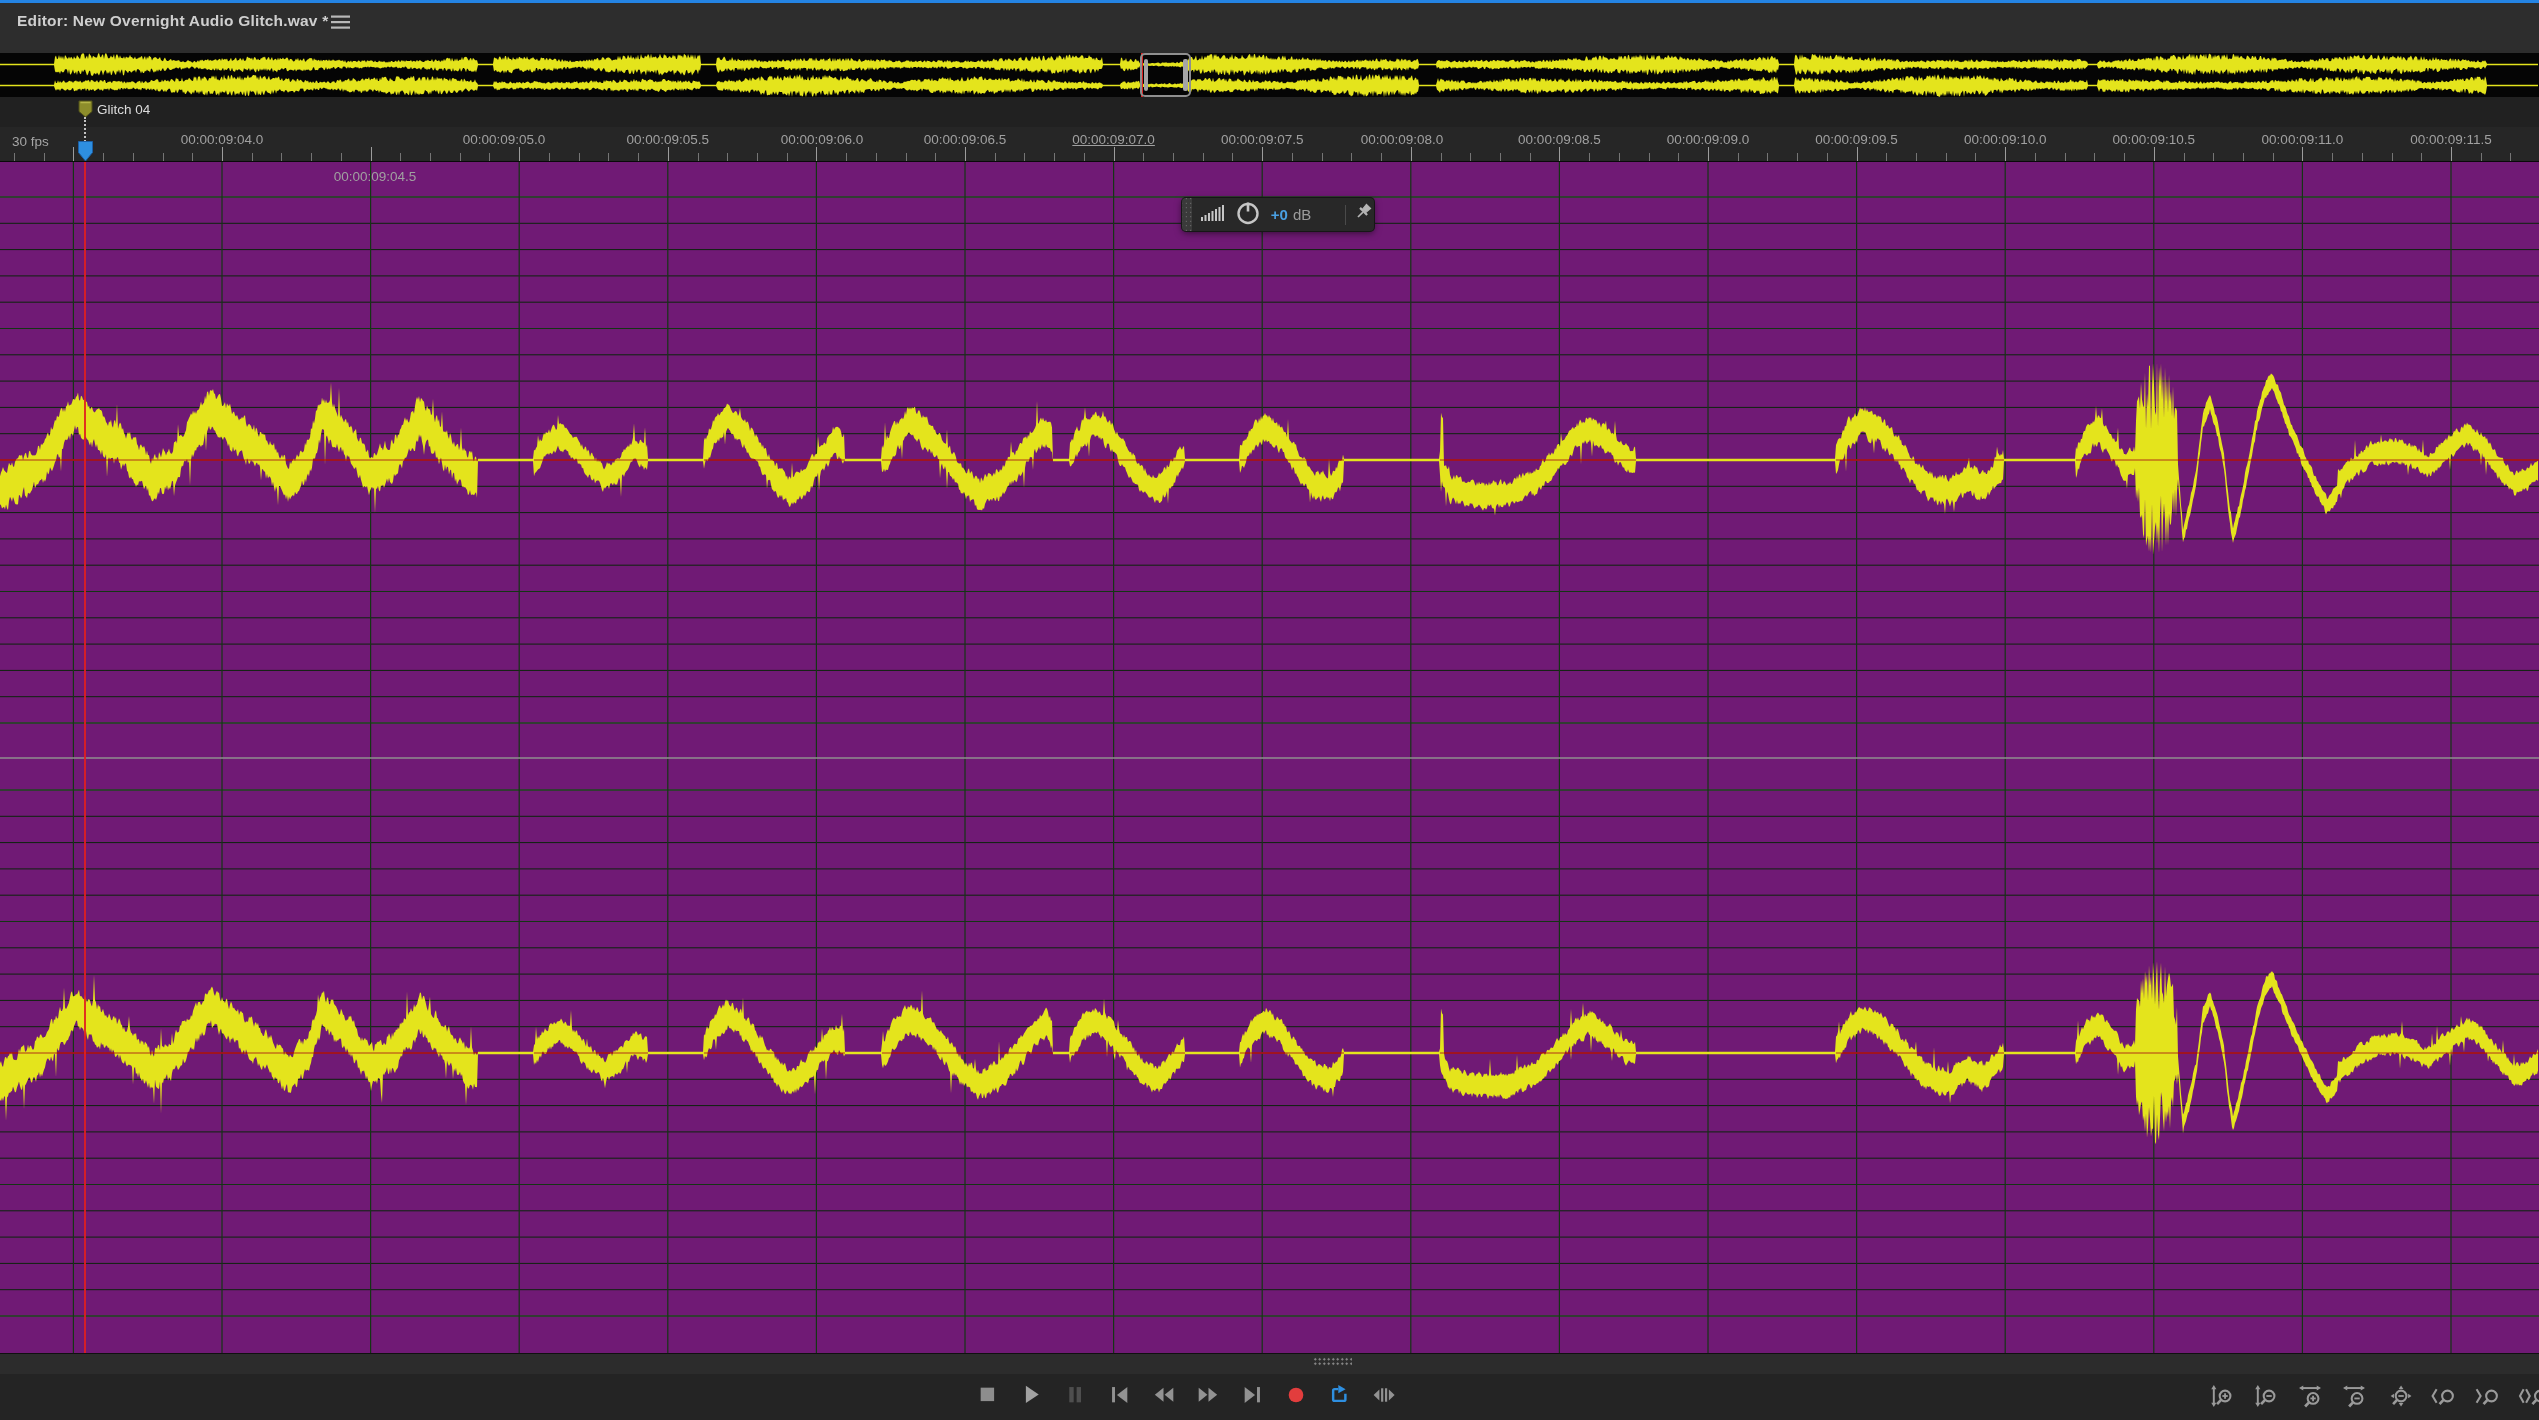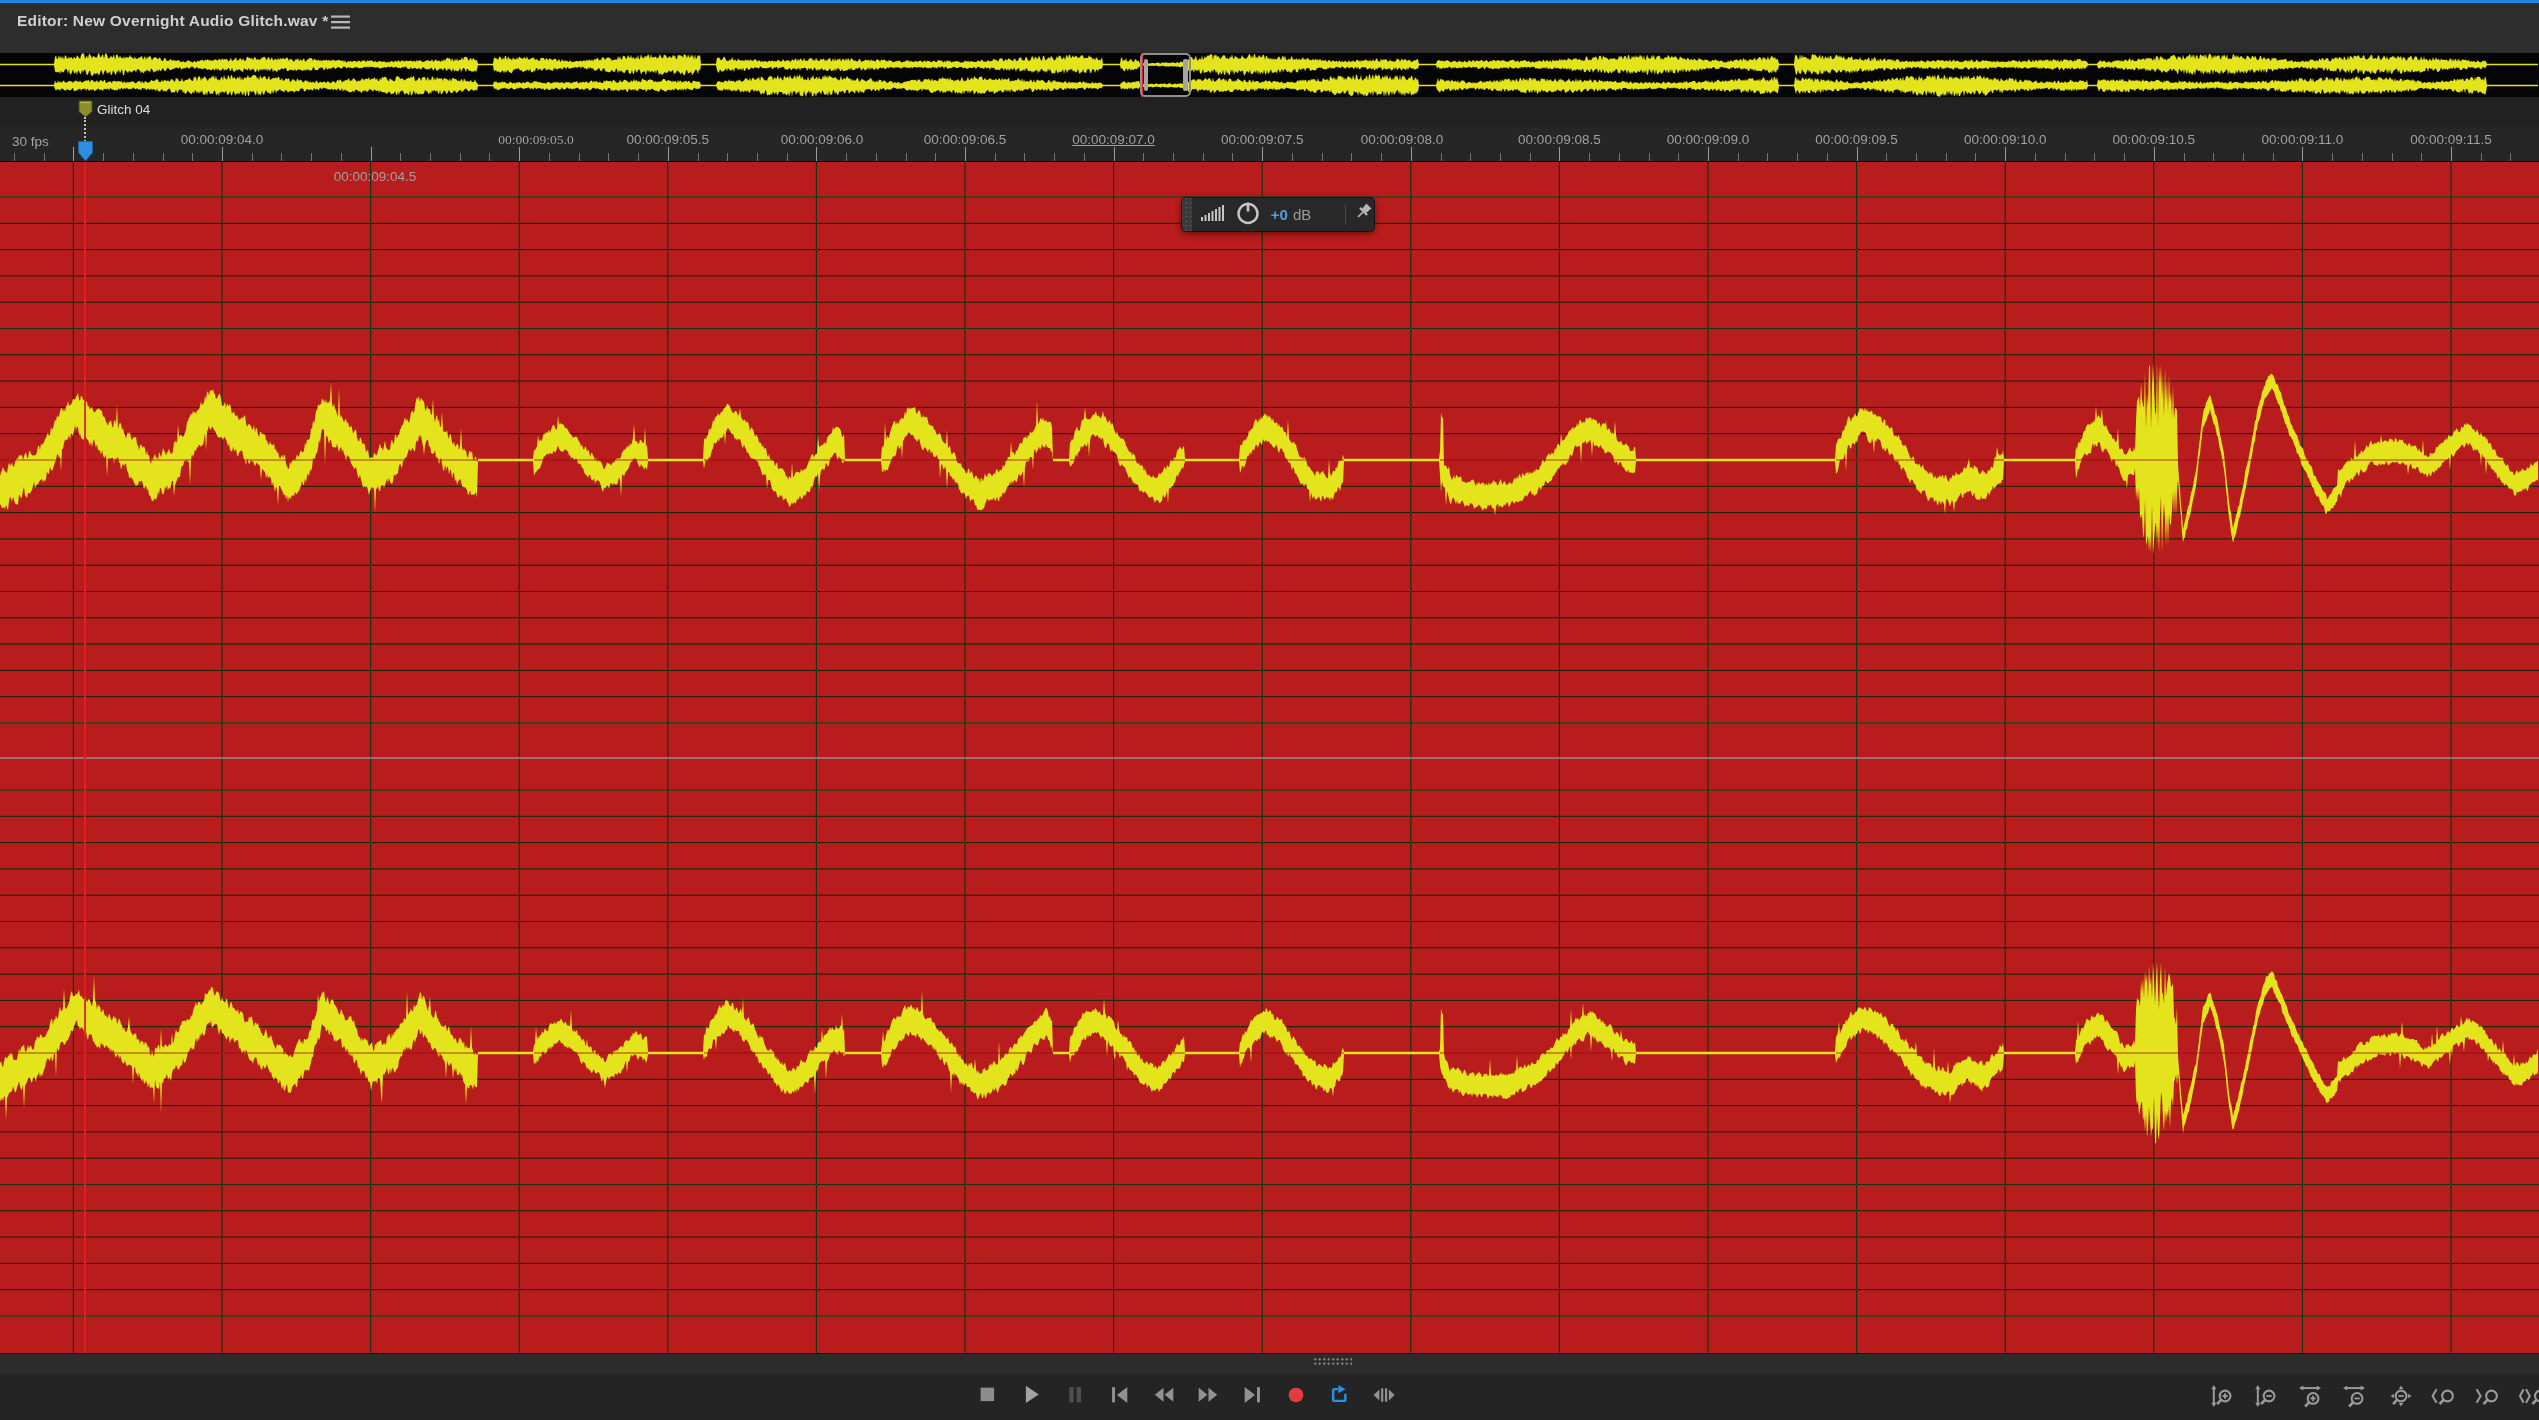--- a/index.html
+++ b/index.html
@@ -1,17 +1,17 @@
 <!DOCTYPE html>
 <html><head>
 <meta charset="utf-8">
 <style>
   html,body{margin:0;padding:0;background:#000;}
   body{width:2539px;height:1420px;overflow:hidden;font-family:"Liberation Sans",sans-serif;-webkit-font-smoothing:antialiased;}
-  #root{position:relative;width:2539px;height:1420px;background:#b91c1c;}
+  #root{position:relative;width:2539px;height:1420px;background:#701a75;}
   .topline{position:absolute;left:0;top:0;width:100%;height:3px;background:#2484e4;z-index:30;}
   .titlebar{position:absolute;left:0;top:3px;width:100%;height:50px;background:#2d2d2d;z-index:5;}
   .titlebar .title{position:absolute;left:17px;top:9px;font-size:15.5px;font-weight:bold;color:#cfcfcf;letter-spacing:.2px;}
   .menu-icon{position:absolute;left:330px;top:10px;width:22px;height:18px;cursor:pointer;}
   .ovwwrap{position:absolute;left:0;top:53px;width:2539px;height:44px;background:#050505;z-index:6;}
   .markerrow{position:absolute;left:0;top:97px;width:2539px;height:30px;background:#212121;z-index:6;}
   .marker-label{position:absolute;left:97px;top:5px;font-size:13.5px;color:#dcdcdc;}
   .ruler{position:absolute;left:0;top:127px;width:2539px;height:34px;background:#262626;border-bottom:1px solid #090909;z-index:8;}
   .fps{position:absolute;left:12px;top:7px;font-size:13.5px;color:#a5a5a5;}
   .rlabel{position:absolute;top:5px;font-size:13.5px;color:#a0a0a0;transform:translateX(-50%);white-space:nowrap;}
@@ -159,21 +159,21 @@
       <div class="tick major" style="left: 2302.4px; top: 20px; height: 14px;"></div>
       <div class="tick" style="left: 2332.12px; top: 26px; height: 8px;"></div>
       <div class="tick" style="left: 2361.84px; top: 26px; height: 8px;"></div>
       <div class="tick" style="left: 2391.56px; top: 26px; height: 8px;"></div>
       <div class="tick" style="left: 2421.28px; top: 26px; height: 8px;"></div>
       <div class="tick major" style="left: 2451px; top: 20px; height: 14px;"></div>
       <div class="tick" style="left: 2480.72px; top: 26px; height: 8px;"></div>
       <div class="tick" style="left: 2510.44px; top: 26px; height: 8px;"></div>
       <div class="rlabel" style="left: 222px;">00:00:09:04.0</div>
       <div class="rlabel" style="left: 375px; margin-top: 37px;">00:00:09:04.5</div>
-      <div class="rlabel" style="left: 536px; font-family: Liberation Serif, serif;">00:00:09:05.0</div>
+      <div class="rlabel" style="left: 504px;">00:00:09:05.0</div>
       <div class="rlabel" style="left: 667.8px;">00:00:09:05.5</div>
       <div class="rlabel" style="left: 822px;">00:00:09:06.0</div>
       <div class="rlabel" style="left: 965px;">00:00:09:06.5</div>
       <div class="rlabel" style="left: 1113.6px; text-decoration: underline;">00:00:09:07.0</div>
       <div class="rlabel" style="left: 1262.2px;">00:00:09:07.5</div>
       <div class="rlabel" style="left: 1402px;">00:00:09:08.0</div>
       <div class="rlabel" style="left: 1559.4px;">00:00:09:08.5</div>
       <div class="rlabel" style="left: 1708px;">00:00:09:09.0</div>
       <div class="rlabel" style="left: 1856.6px;">00:00:09:09.5</div>
       <div class="rlabel" style="left: 2005.2px;">00:00:09:10.0</div>

